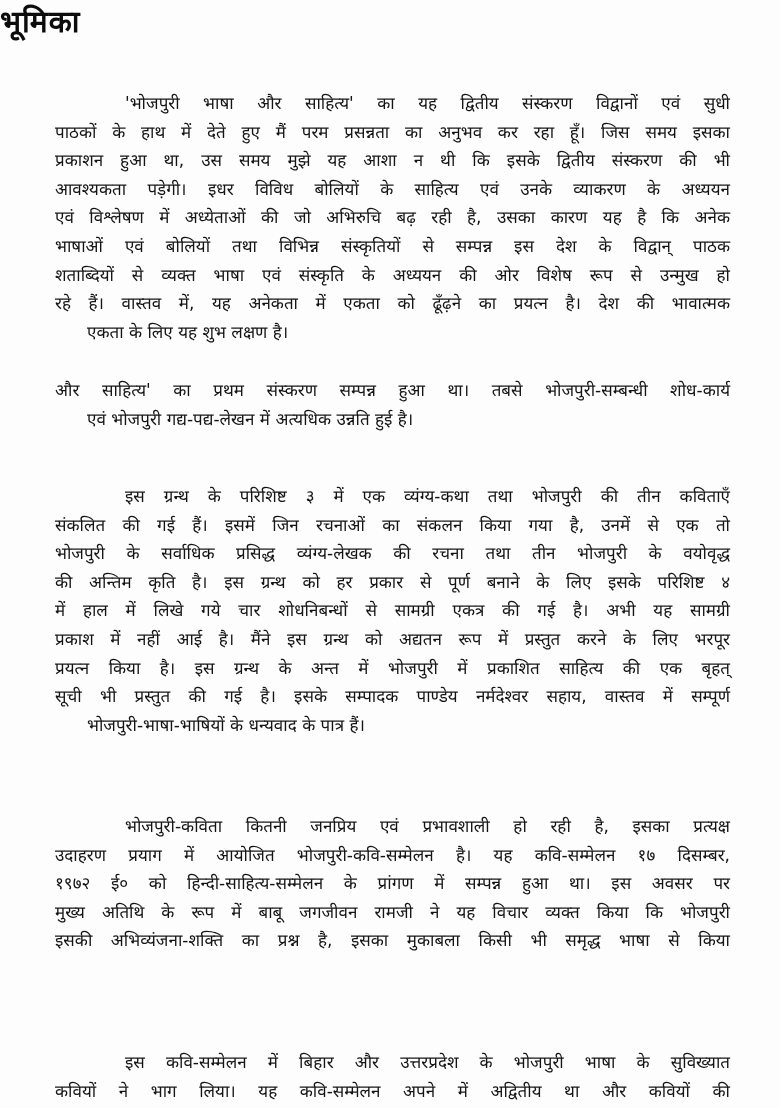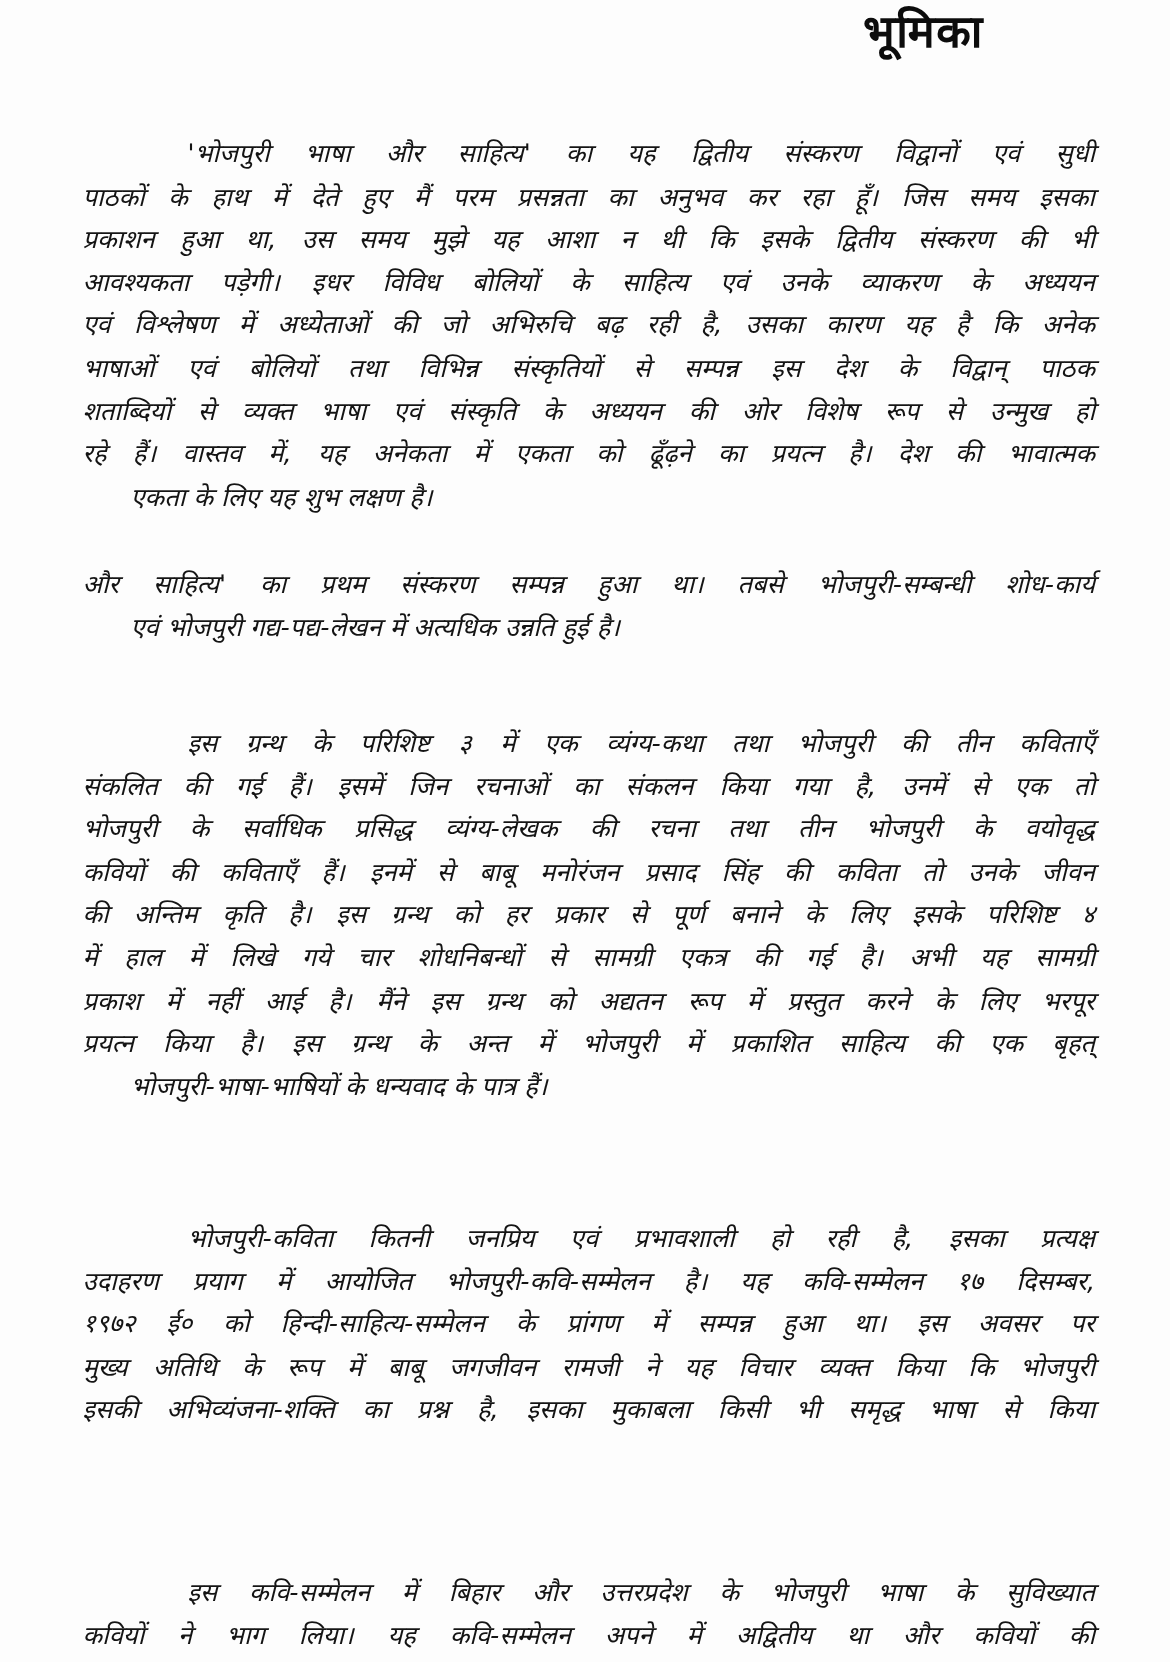--- a/index.html
+++ b/index.html
@@ -20,21 +20,21 @@
       left: 0; top: 0;
       width: 780px;
       height: 1108px;
       background: #fdfdfd;
     }
     .title {
       position: absolute;
       top: 2px;
       left: 0;
       width: 656px;
-      text-align: right;
+      text-align: left;
       font-size: 30px;
       font-weight: bold;
       line-height: 40px;
       letter-spacing: 1px;
       color: #0c0c0c;
     }
     .body-text {
       position: absolute;
       left: 55px;
       width: 675px;
@@ -47,21 +47,20 @@
       text-align: justify;
       text-indent: 0;
     }
     .line {
       display: block;
       white-space: nowrap;
       text-align: justify;
       text-align-last: justify;
       height: 28.6px;
       overflow: visible;
-      font-style: italic;
     }
     .line.first {
       padding-left: 70px;
     }
     .line.last {
       text-align-last: left;
       margin-left: 32px;
     }
     #p1 { top: 89px; }
     #p2 { top: 376px; }
@@ -90,25 +89,25 @@
 
   <div class="body-text para" id="p2">
     <span class="line">और साहित्य' का प्रथम संस्करण सम्पन्न हुआ था। तबसे भोजपुरी-सम्बन्धी शोध-कार्य</span>
     <span class="line last">एवं भोजपुरी गद्य-पद्य-लेखन में अत्यधिक उन्नति हुई है।</span>
   </div>
 
   <div class="body-text para" id="p3">
     <span class="line first">इस ग्रन्थ के परिशिष्ट ३ में एक व्यंग्य-कथा तथा भोजपुरी की तीन कविताएँ</span>
     <span class="line">संकलित की गई हैं। इसमें जिन रचनाओं का संकलन किया गया है, उनमें से एक तो</span>
     <span class="line">भोजपुरी के सर्वाधिक प्रसिद्ध व्यंग्य-लेखक की रचना तथा तीन भोजपुरी के वयोवृद्ध</span>
-    <span class="line">कवियों की कविताएँ हैं। इनमें से बाबू मनोरंजन प्रसाद सिंह की कविता तो उनके जीवन</span>
     <span class="line">की अन्तिम कृति है। इस ग्रन्थ को हर प्रकार से पूर्ण बनाने के लिए इसके परिशिष्ट ४</span>
     <span class="line">में हाल में लिखे गये चार शोधनिबन्धों से सामग्री एकत्र की गई है। अभी यह सामग्री</span>
     <span class="line">प्रकाश में नहीं आई है। मैंने इस ग्रन्थ को अद्यतन रूप में प्रस्तुत करने के लिए भरपूर</span>
     <span class="line">प्रयत्न किया है। इस ग्रन्थ के अन्त में भोजपुरी में प्रकाशित साहित्य की एक बृहत्</span>
+    <span class="line">सूची भी प्रस्तुत की गई है। इसके सम्पादक पाण्डेय नर्मदेश्वर सहाय, वास्तव में सम्पूर्ण</span>
     <span class="line last">भोजपुरी-भाषा-भाषियों के धन्यवाद के पात्र हैं।</span>
   </div>
 
   <div class="body-text para" id="p4">
     <span class="line first">भोजपुरी-कविता कितनी जनप्रिय एवं प्रभावशाली हो रही है, इसका प्रत्यक्ष</span>
     <span class="line">उदाहरण प्रयाग में आयोजित भोजपुरी-कवि-सम्मेलन है। यह कवि-सम्मेलन १७ दिसम्बर,</span>
     <span class="line">१९७२ ई० को हिन्दी-साहित्य-सम्मेलन के प्रांगण में सम्पन्न हुआ था। इस अवसर पर</span>
     <span class="line">मुख्य अतिथि के रूप में बाबू जगजीवन रामजी ने यह विचार व्यक्त किया कि भोजपुरी</span>
     <span class="line">इसकी अभिव्यंजना-शक्ति का प्रश्न है, इसका मुकाबला किसी भी समृद्ध भाषा से किया</span>
   </div>

